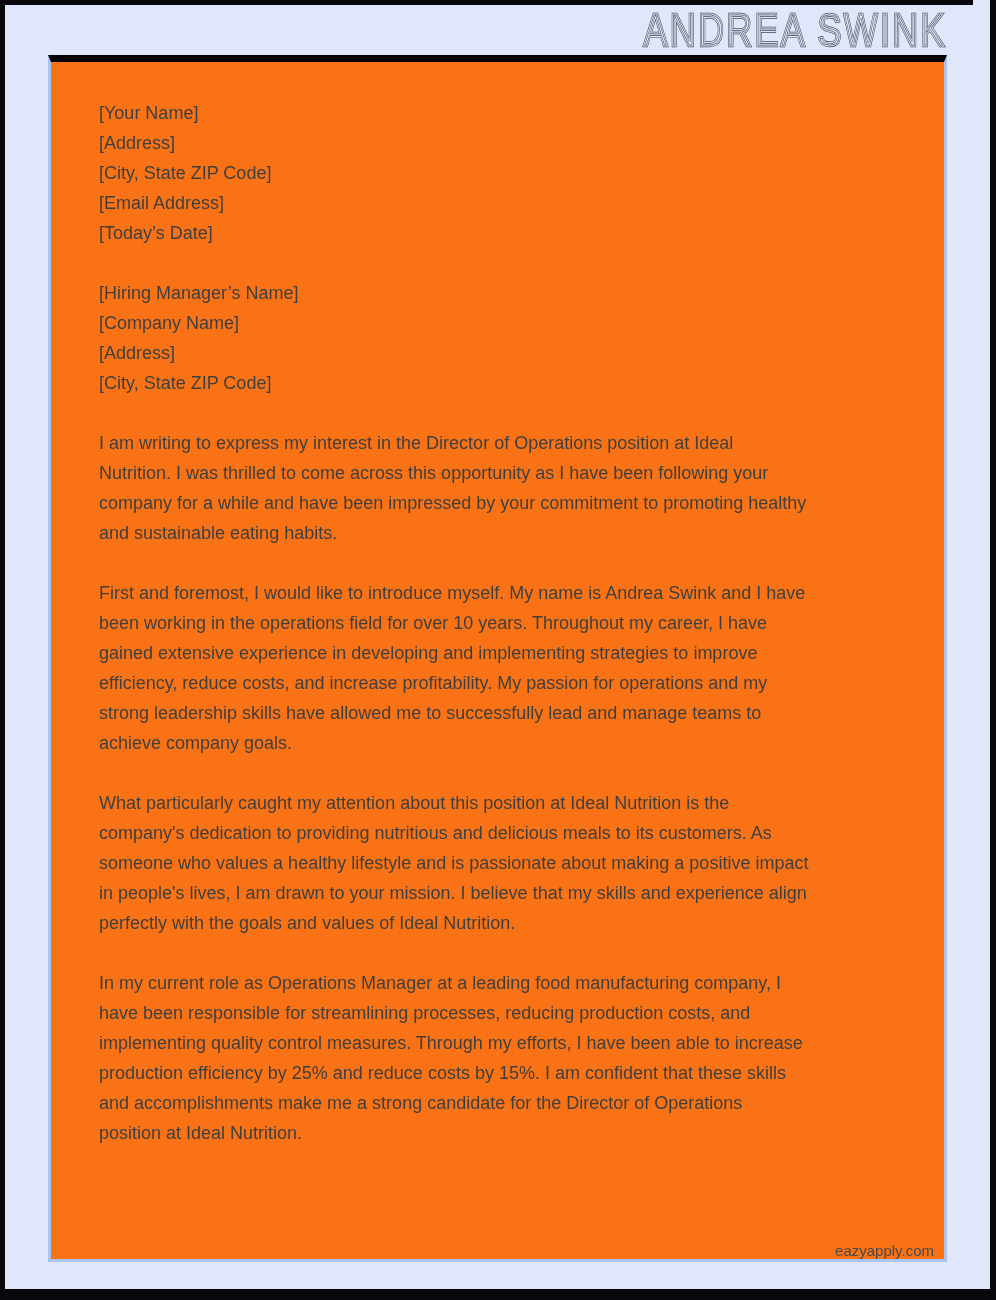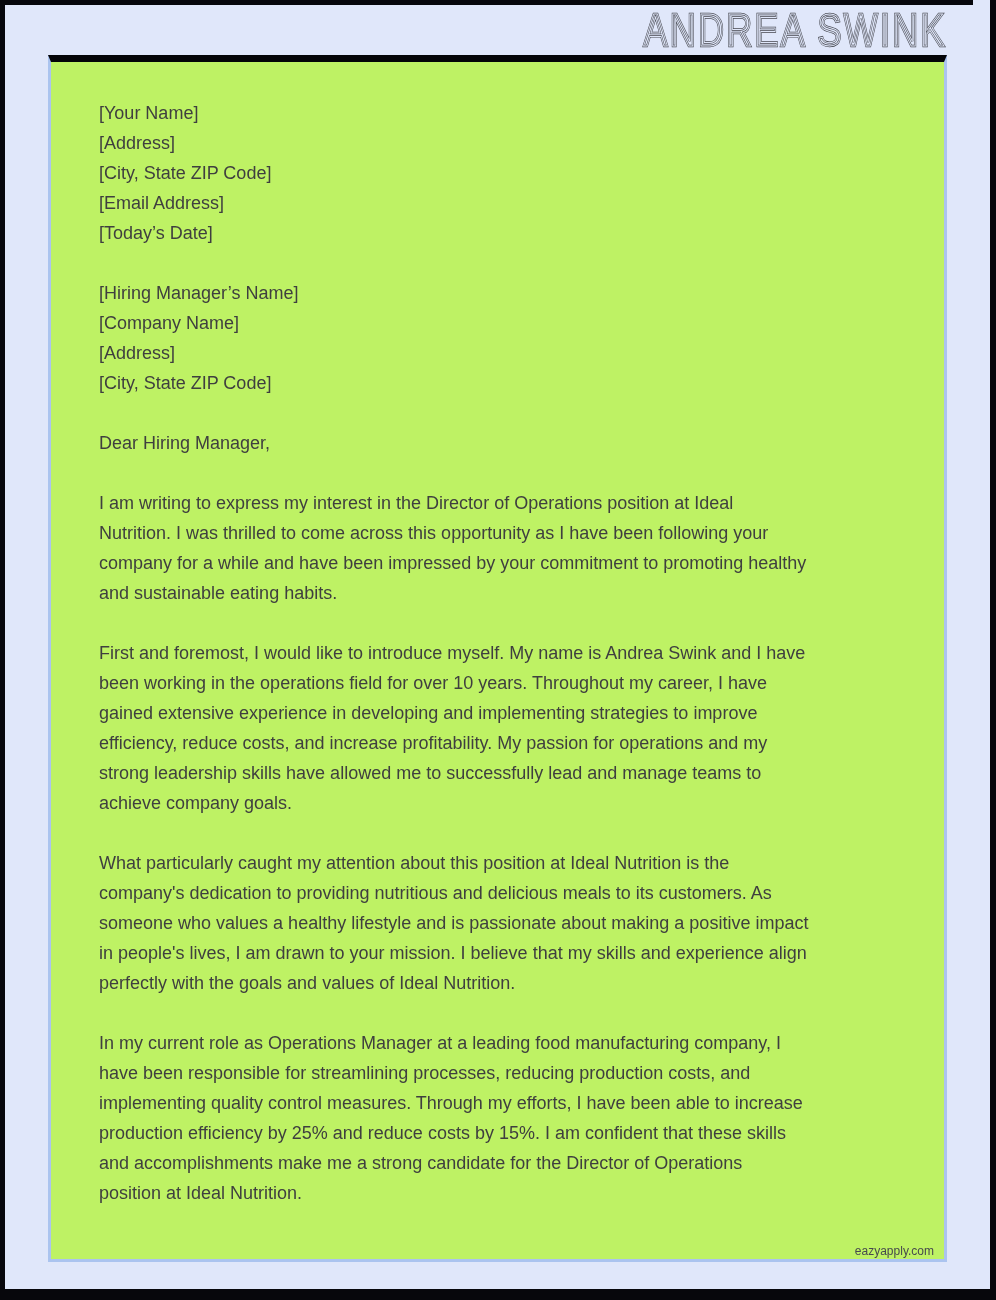--- a/index.html
+++ b/index.html
@@ -49,21 +49,21 @@
     .header-name::after { content: none; }
   }
 
   
   .page {
     position: absolute;
     left: 48px;
     top: 55px;
     width: 899px;
     height: 1207px;
-    background: #bef264;
+    background: #f97316;
     border-top: 7px solid #040408;
     border-left: 3px solid #abc4ef;
     border-right: 3px solid #abc4ef;
     border-bottom: 3px solid #abc4ef;
     overflow: visible;
   }
 
   .letter {
     padding: 36px 28px 0 48px;
     font-size: 18px;
@@ -73,21 +73,21 @@
   .letter .block,
   .letter p {
     white-space: pre-line;
     margin: 0 0 30px 0;
   }
 
   .watermark {
     position: absolute;
     right: 10px;
     bottom: 0px;
-    font-size: 12px;
+    font-size: 15px;
     line-height: 16px;
     color: #47494e;
     z-index: 10;
     white-space: nowrap;
   }
 </style>
 </head>
 <body>
 
 <div class="frame frame-top"></div>
@@ -101,21 +101,20 @@
   <div class="letter">
     <div class="block">[Your Name]
 [Address]
 [City, State ZIP Code]
 [Email Address]
 [Today’s Date]</div>
     <div class="block">[Hiring Manager’s Name]
 [Company Name]
 [Address]
 [City, State ZIP Code]</div>
-    <div class="block">Dear Hiring Manager,</div>
     <p>I am writing to express my interest in the Director of Operations position at Ideal
 Nutrition. I was thrilled to come across this opportunity as I have been following your
 company for a while and have been impressed by your commitment to promoting healthy
 and sustainable eating habits.</p>
     <p>First and foremost, I would like to introduce myself. My name is Andrea Swink and I have
 been working in the operations field for over 10 years. Throughout my career, I have
 gained extensive experience in developing and implementing strategies to improve
 efficiency, reduce costs, and increase profitability. My passion for operations and my
 strong leadership skills have allowed me to successfully lead and manage teams to
 achieve company goals.</p>

